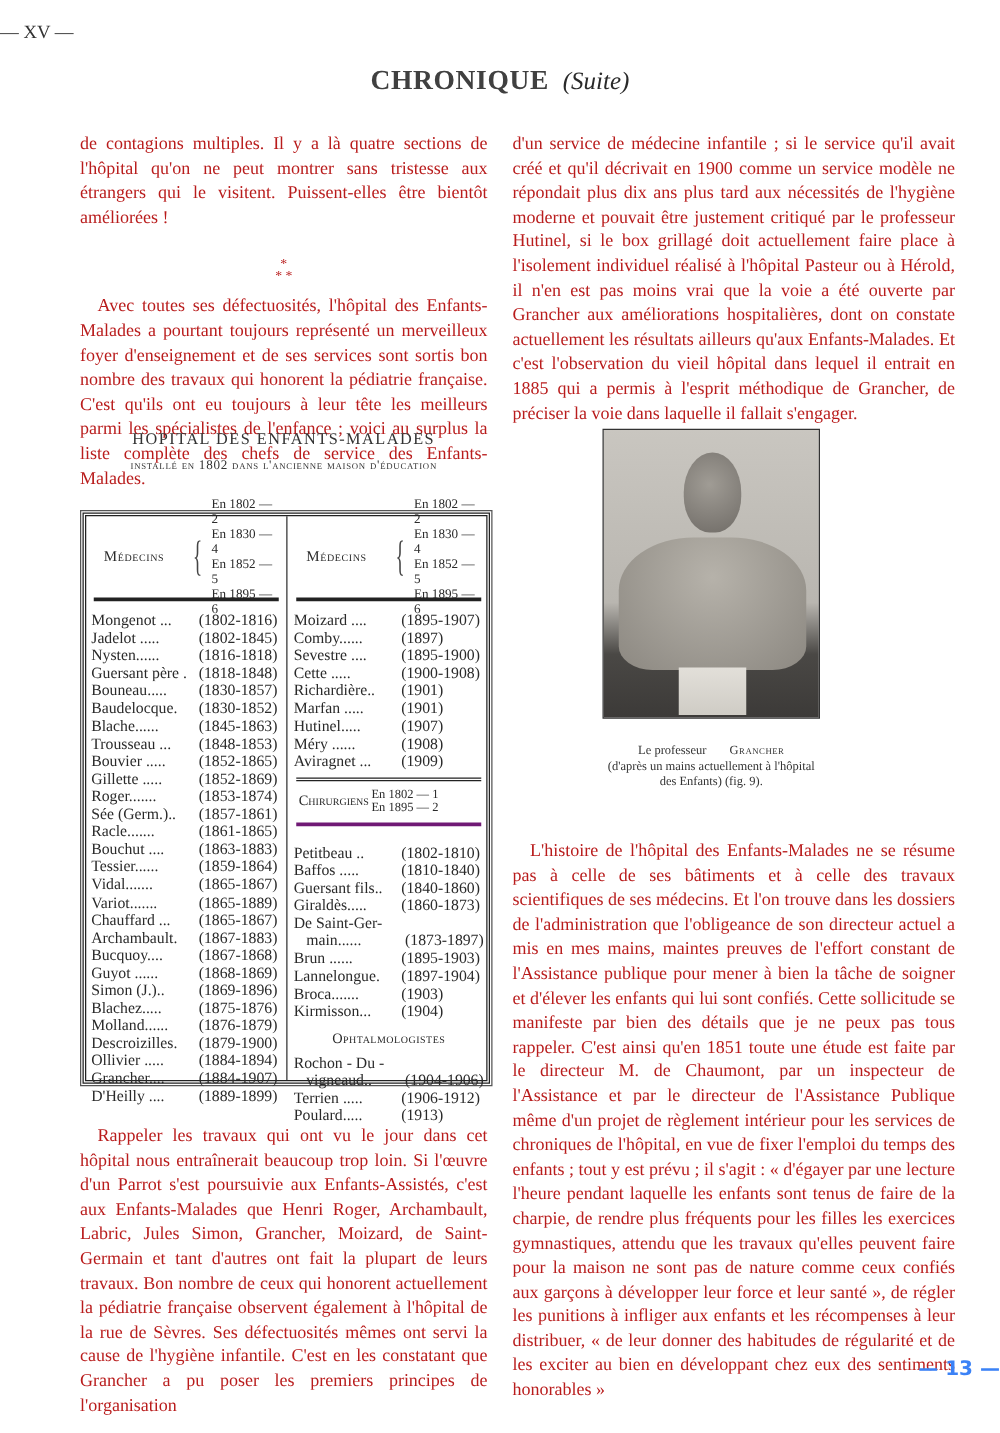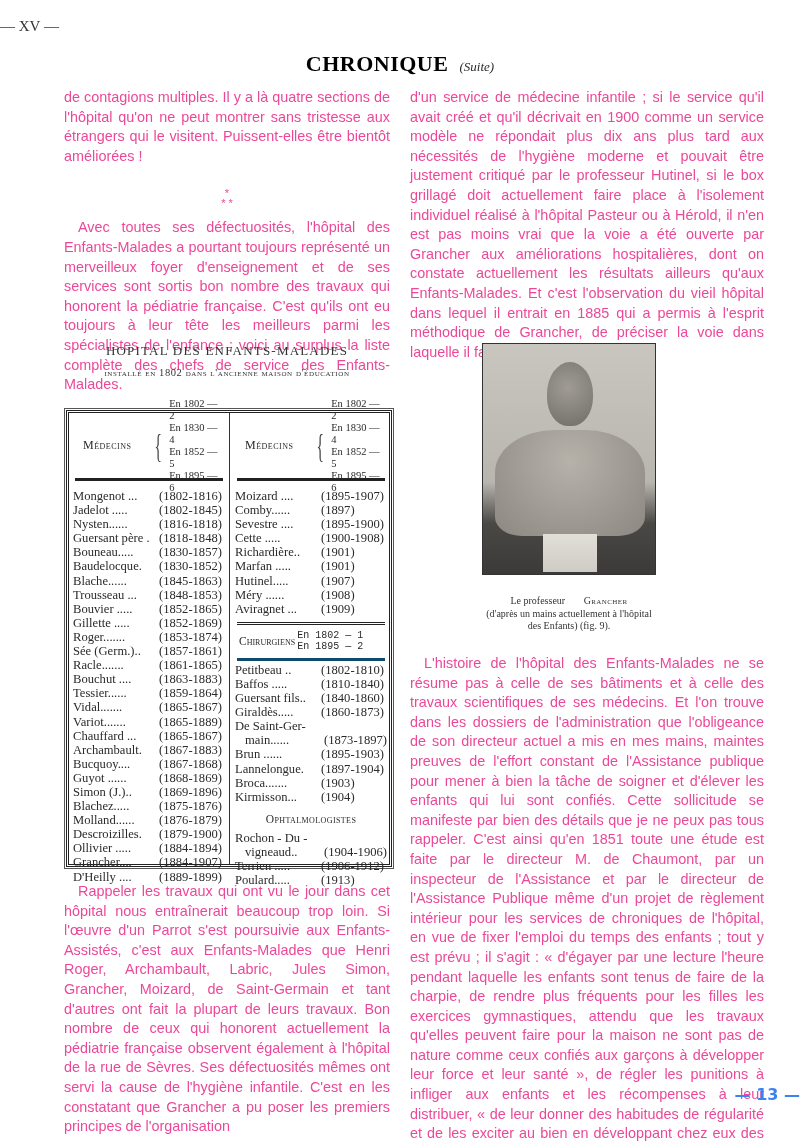--- a/index.html
+++ b/index.html
@@ -15,33 +15,34 @@
       position: absolute; top: 18px; left: 0; width: 800px;
       text-align: left; font-family: "Liberation Serif", serif;
       font-size: 15px; color: #333;
     }
     .chronique {
       position: absolute; top: 51px; left: 0; width: 800px;
       text-align: center;
     }
     .chronique .main {
       font-family: "Liberation Serif", serif; font-weight: bold;
-      font-size: 22px; letter-spacing: 0.5px; color: #000000;
+      font-size: 22px; letter-spacing: 0.5px; color: #404040;
     }
     .chronique .suite {
       font-family: "Liberation Serif", serif; font-style: italic;
-      font-size: 13px; color: #2a2a2a; margin-left: 6px;
+      font-size: 20px; color: #2a2a2a; margin-left: 6px;
     }
     .col {
       position: absolute;
-      font-family: Liberation Sans, sans-serif;
+      font-family: Liberation Serif, serif;
       font-size: 14.4px;
       line-height: 19.6px;
-      color: #ec4899;
+      color: #b91c1c;
       text-align: justify;
+      margin-top: 18px;
     }
     .col p { margin: 0; }
     .col .indent { text-indent: 14px; }
     .left-col { left: 64px; top: 88px; width: 326px; }
     .right-col { left: 410px; top: 88px; width: 354px; }
 
     .asterism {
       text-align: center; font-size: 11px; line-height: 10px;
       margin: 22px 0 10px 0;
     }
@@ -94,27 +95,27 @@
     .med-head .counts { font-size: 10.5px; line-height: 12px; }
 
     .rows { padding-top: 8px; }
     .row { display: flex; white-space: nowrap; }
     .row .nm { width: 86px; overflow: hidden; }
     .row .dt { flex: 1; }
 
     .chir-block {
       margin: 6px 2px 0 2px;
       border-top: 3px double #222;
-      border-bottom: 3px solid #0c4a6e;
+      border-bottom: 3px solid #701a75;
       height: 33px; display: flex; align-items: center;
     }
     .chir-block .lbl {
       font-variant: small-caps; font-size: 11.5px; padding-left: 2px;
     }
-    .chir-block .counts { font-size: 10px; line-height: 11px; margin-left: 2px; font-family: Liberation Mono, monospace; }
+    .chir-block .counts { font-size: 10px; line-height: 11px; margin-left: 2px; }
     .oph-title {
       text-align: center; font-variant: small-caps; font-size: 11.5px;
       margin: 8px 0 5px 0; letter-spacing: 0.4px;
     }
 
     .figure {
       position: absolute; left: 482px; top: 343px;
       width: 174px; height: 232px;
       border: 1px solid #333;
       background:
@@ -356,21 +357,21 @@
         </div>
     </div>
 
     <div class="chir-block">
       <span class="lbl">Chirurgiens</span>
       <div class="counts">
         <div>En 1802 — 1</div>
         <div>En 1895 — 2</div>
       </div>
     </div>
-    <div class="rows" style="padding-top:2px;">
+    <div class="rows" style="padding-top:14px;">
       <div class="row">
           <span class="nm">Petitbeau ..</span>
           <span class="dt">(1802-1810)</span>
         </div>
       <div class="row">
           <span class="nm">Baffos .....</span>
           <span class="dt">(1810-1840)</span>
         </div>
       <div class="row">
           <span class="nm">Guersant fils..</span>

